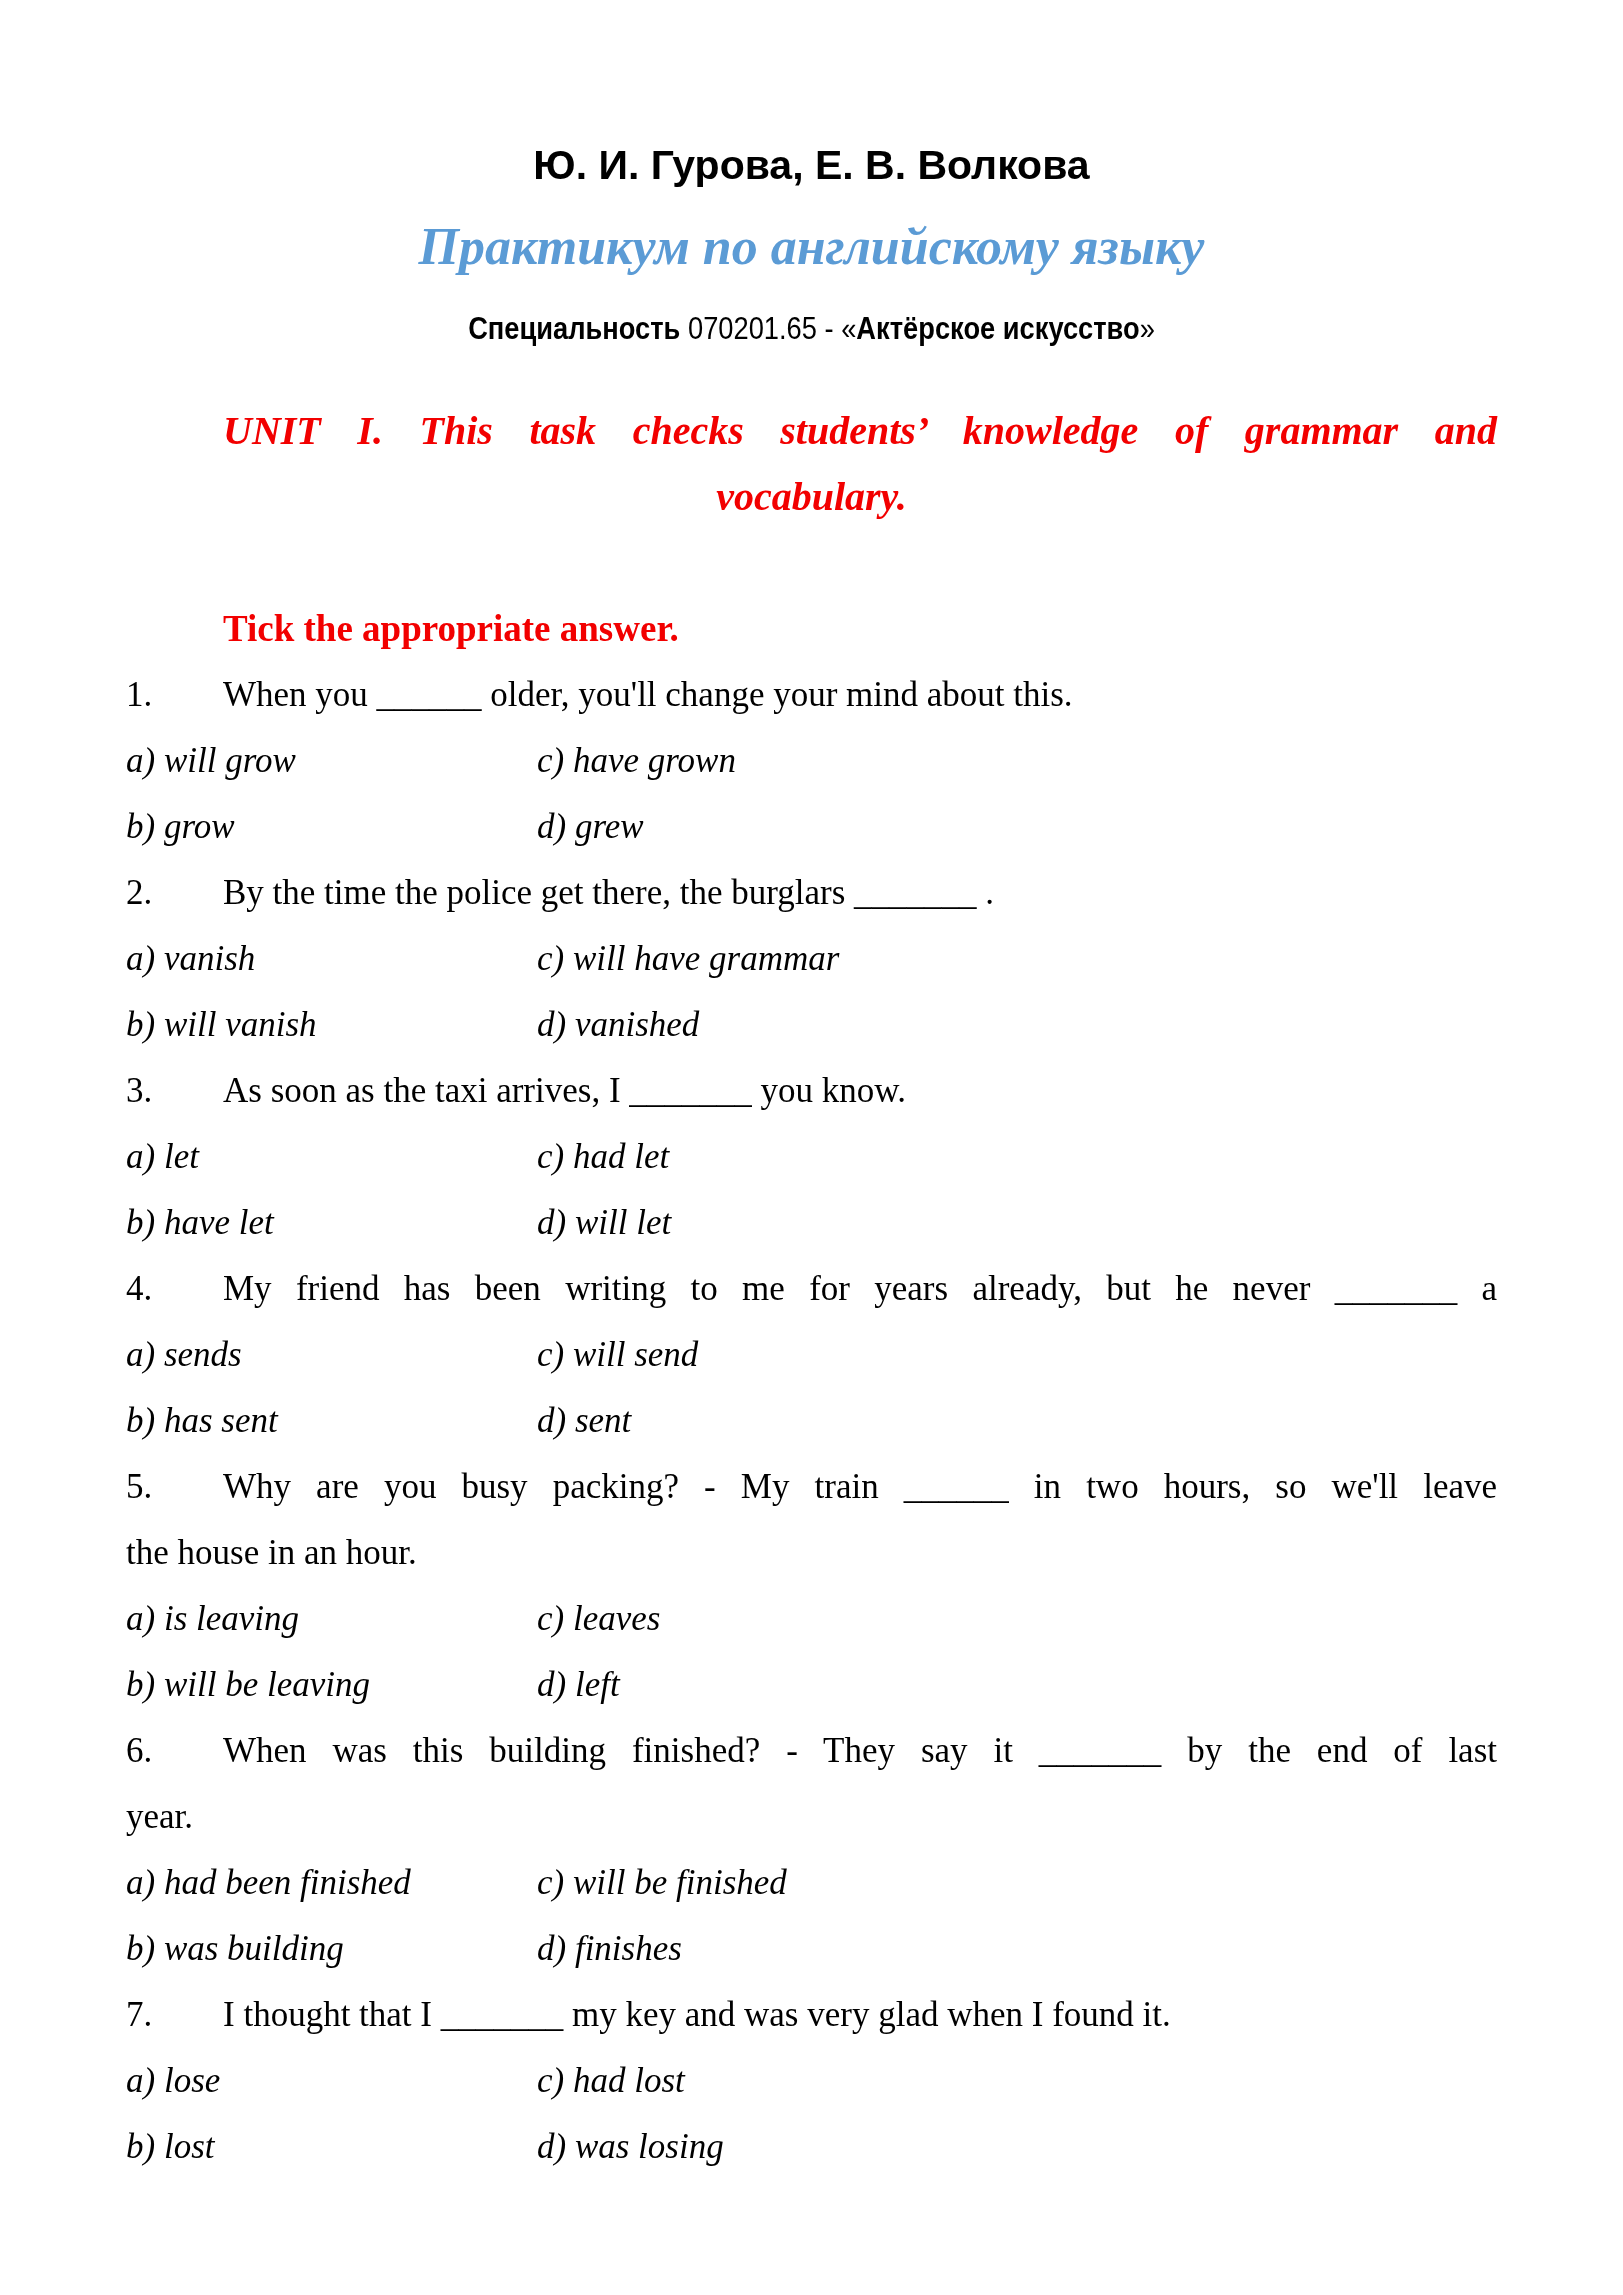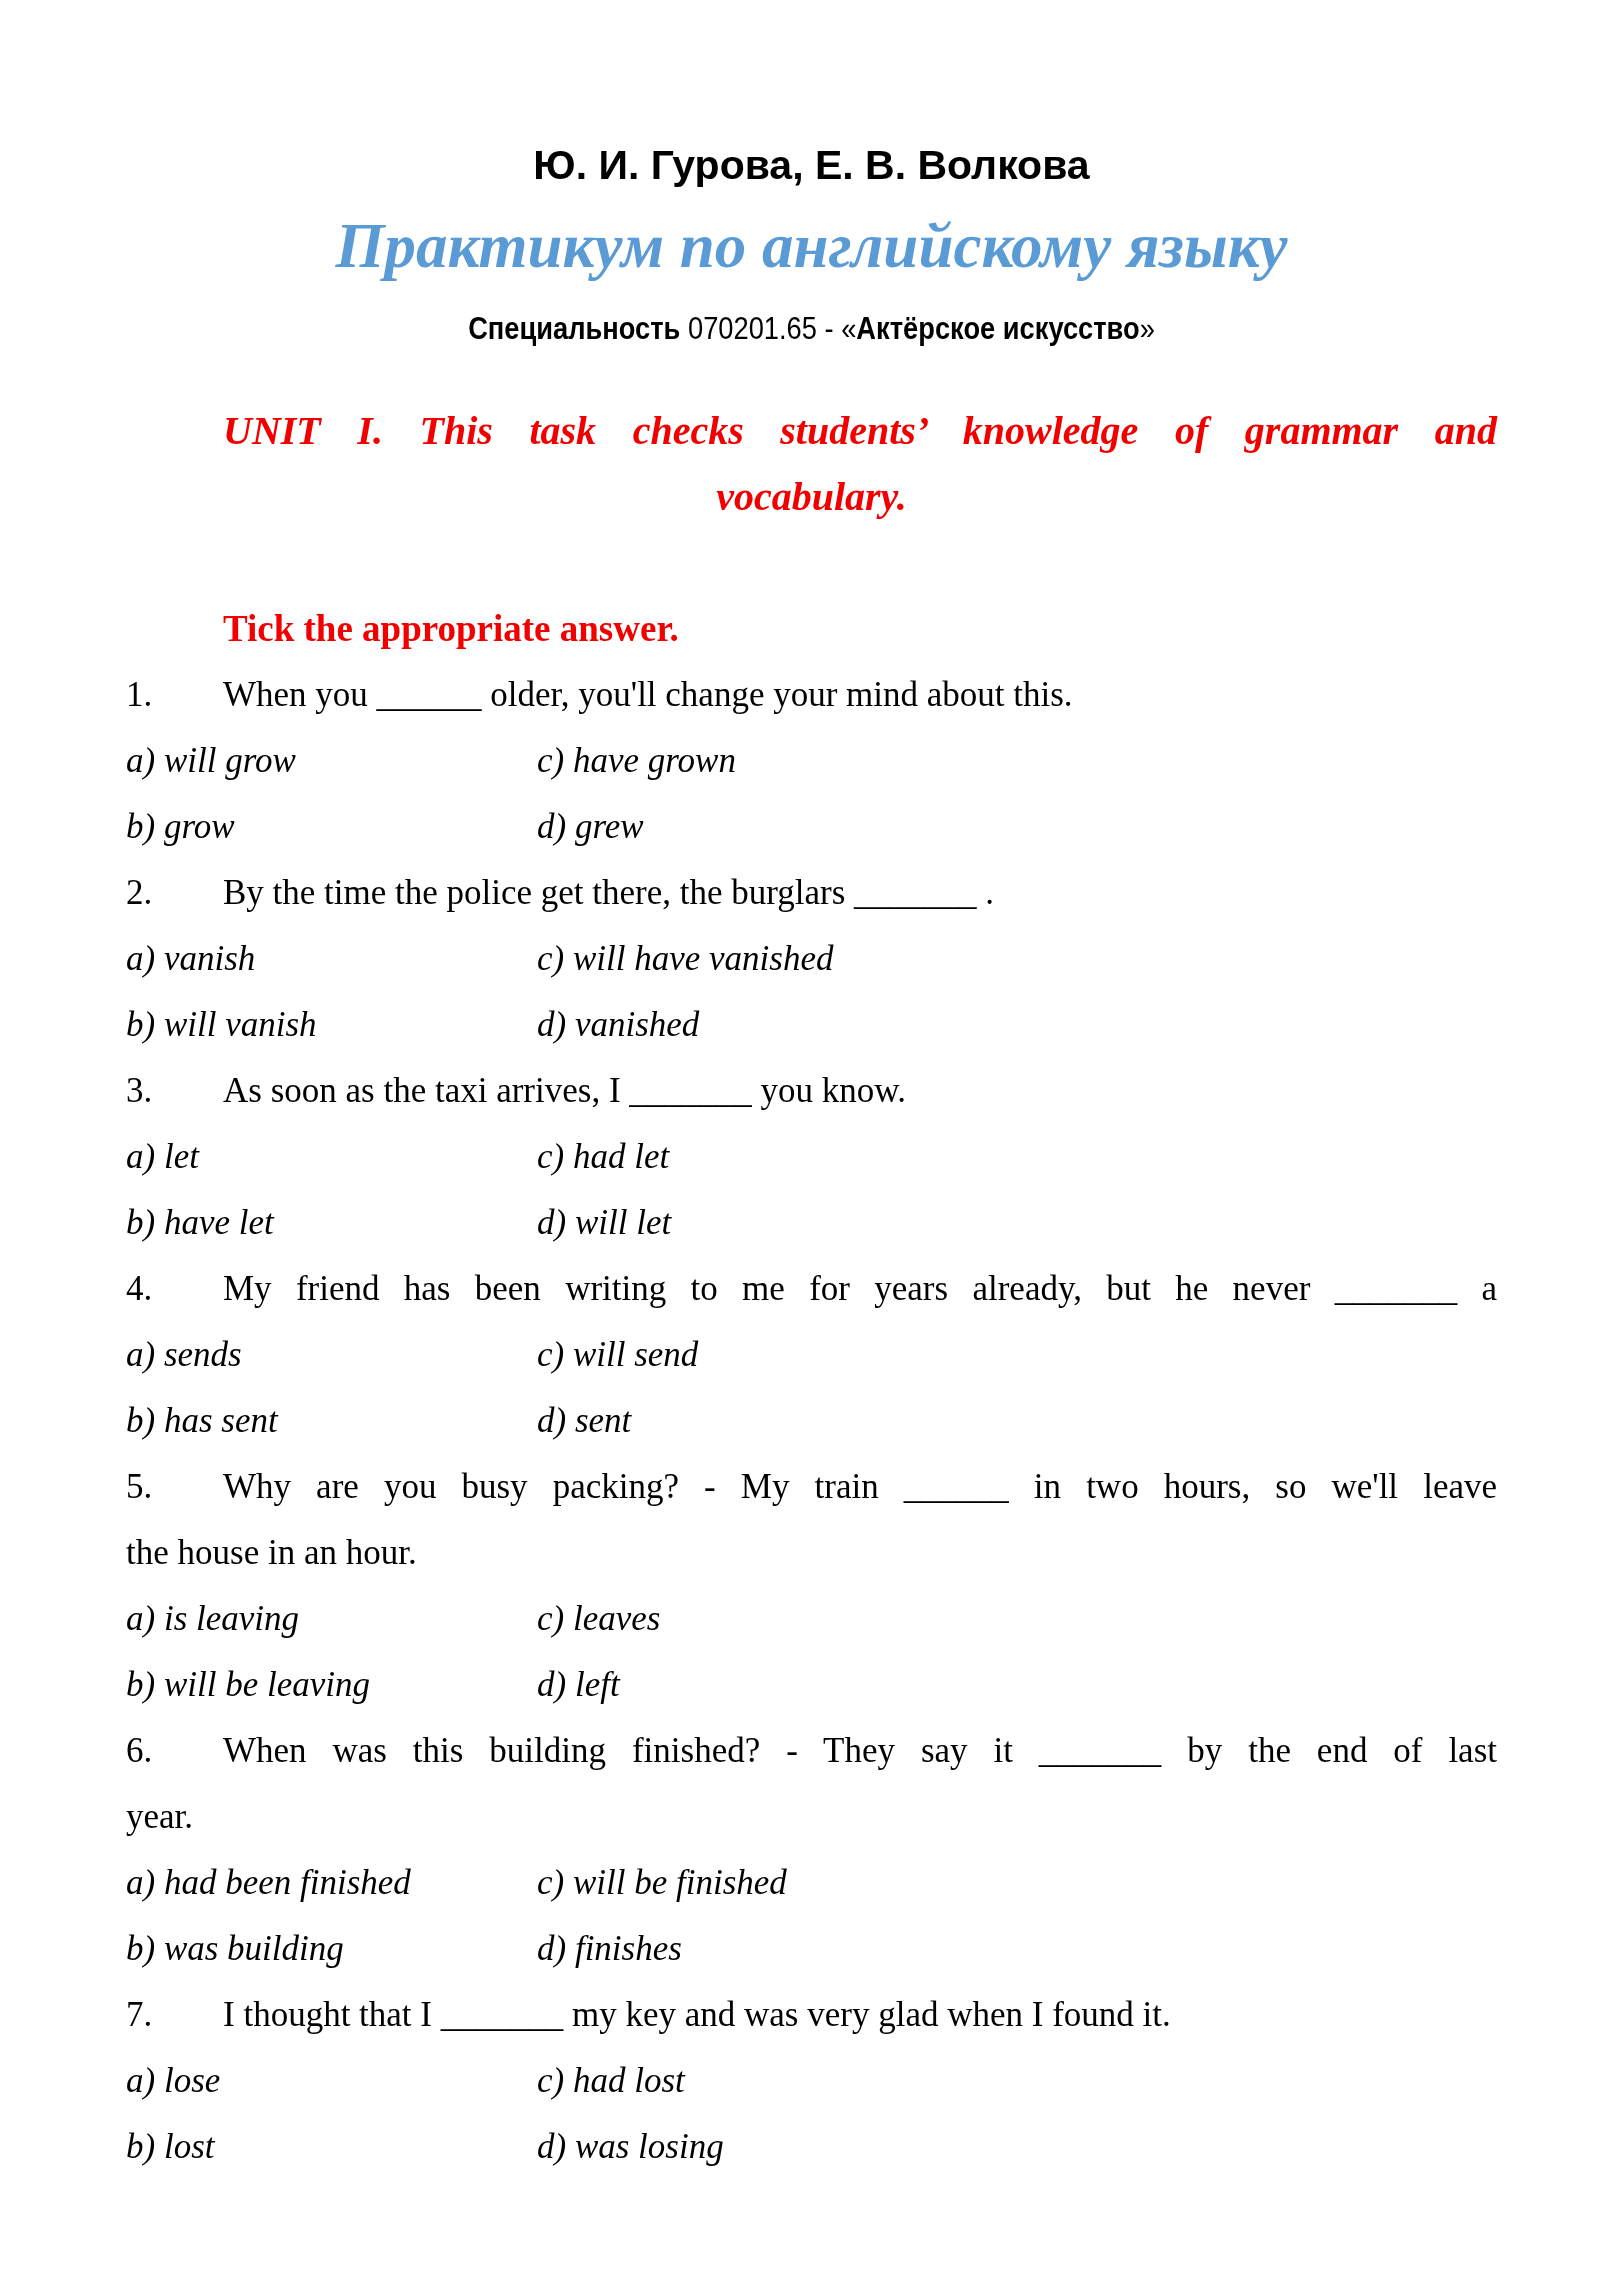--- a/index.html
+++ b/index.html
@@ -17,21 +17,21 @@
   .authors {
     font-family: "Liberation Sans", "DejaVu Sans", sans-serif;
     font-weight: bold;
     font-size: 41px;
     line-height: 49px;
   }
   .title {
     color: var(--title-blue, #5b9bd5);
     font-style: italic;
     font-weight: bold;
-    font-size: 63px;
+    font-size: 52px;
     line-height: 79px;
     margin-top: 17.3px;
   }
   .subtitle {
     font-family: "Liberation Sans", "DejaVu Sans", sans-serif;
     font-size: 31px;
     line-height: 38px;
     margin-top: 23.6px;
     transform: scaleX(0.88);
     transform-origin: 50% 50%;
@@ -110,21 +110,21 @@
             <div class="opt">d) grew</div>
           </div>
         </div>
 
   <div>
     <div>
             <div class="q-line first"><span class="q-num">2.</span><span>By the time the police get there, the burglars _______ .</span></div>
           </div>
   <div class="opt-row">
             <div class="opt">a) vanish</div>
-            <div class="opt">c) will have vanished</div>
+            <div class="opt">c) will have grammar</div>
           </div>
           <div class="opt-row">
             <div class="opt">b) will vanish</div>
             <div class="opt">d) vanished</div>
           </div>
         </div>
 
   <div>
     <div>
             <div class="q-line first"><span class="q-num">3.</span><span>As soon as the taxi arrives, I _______ you know.</span></div>

